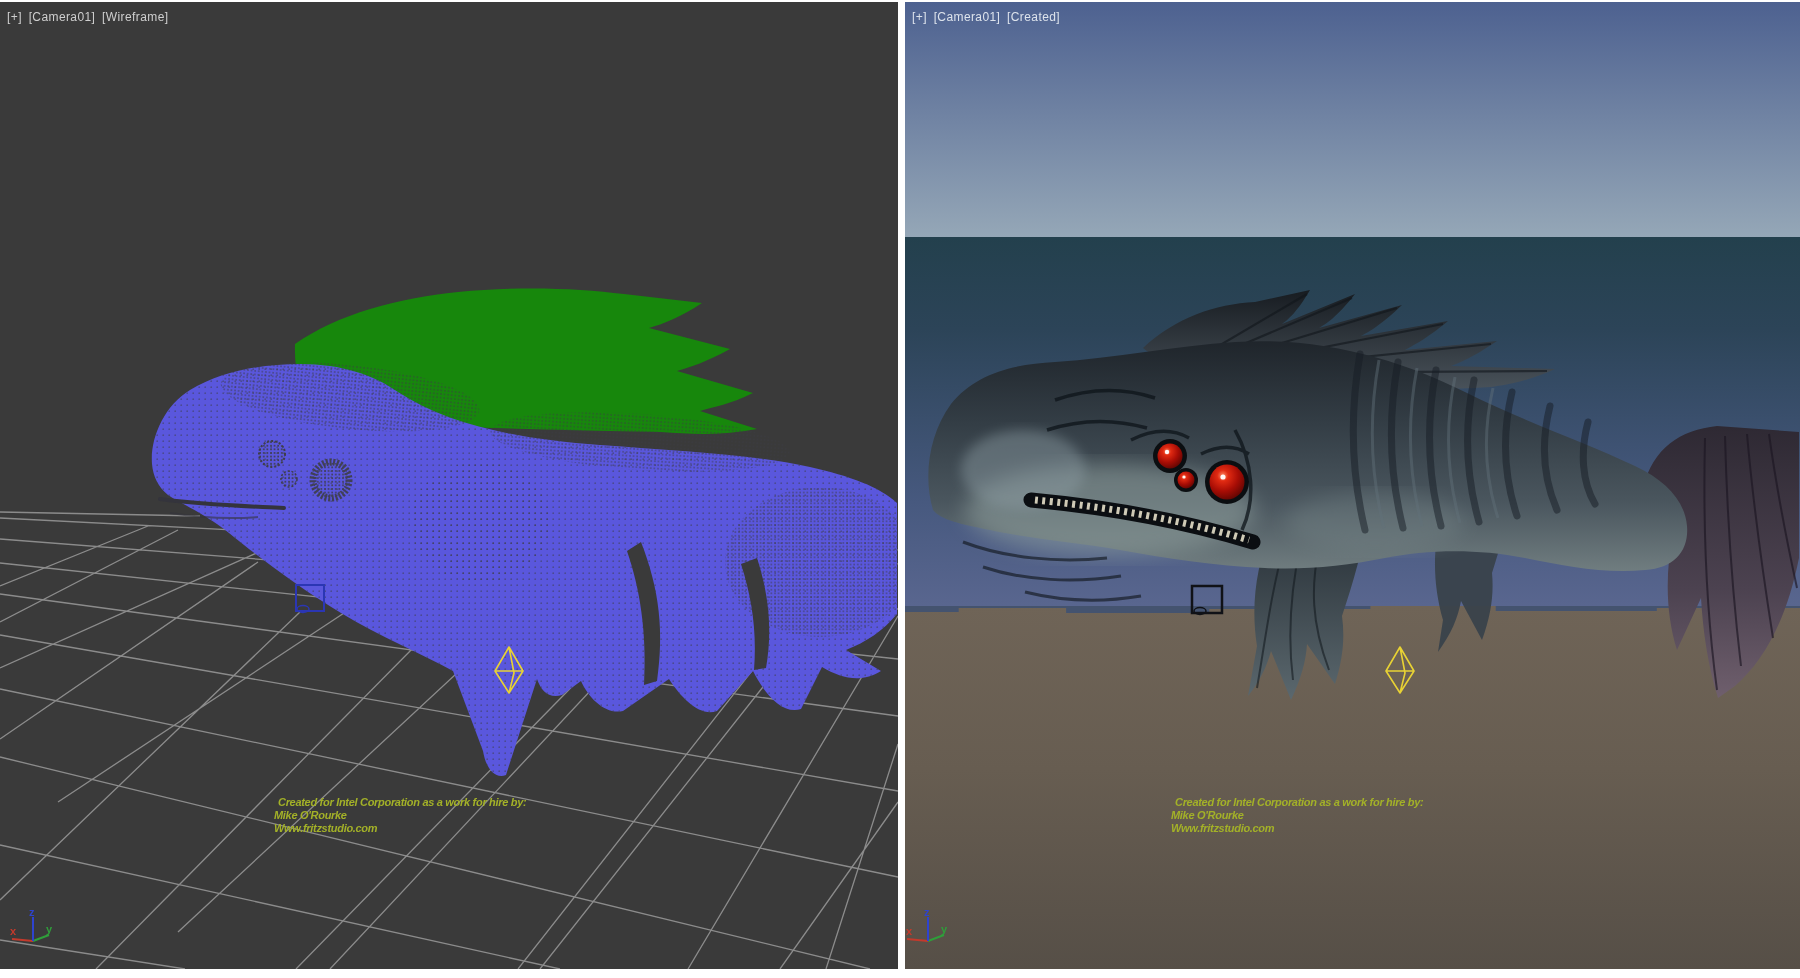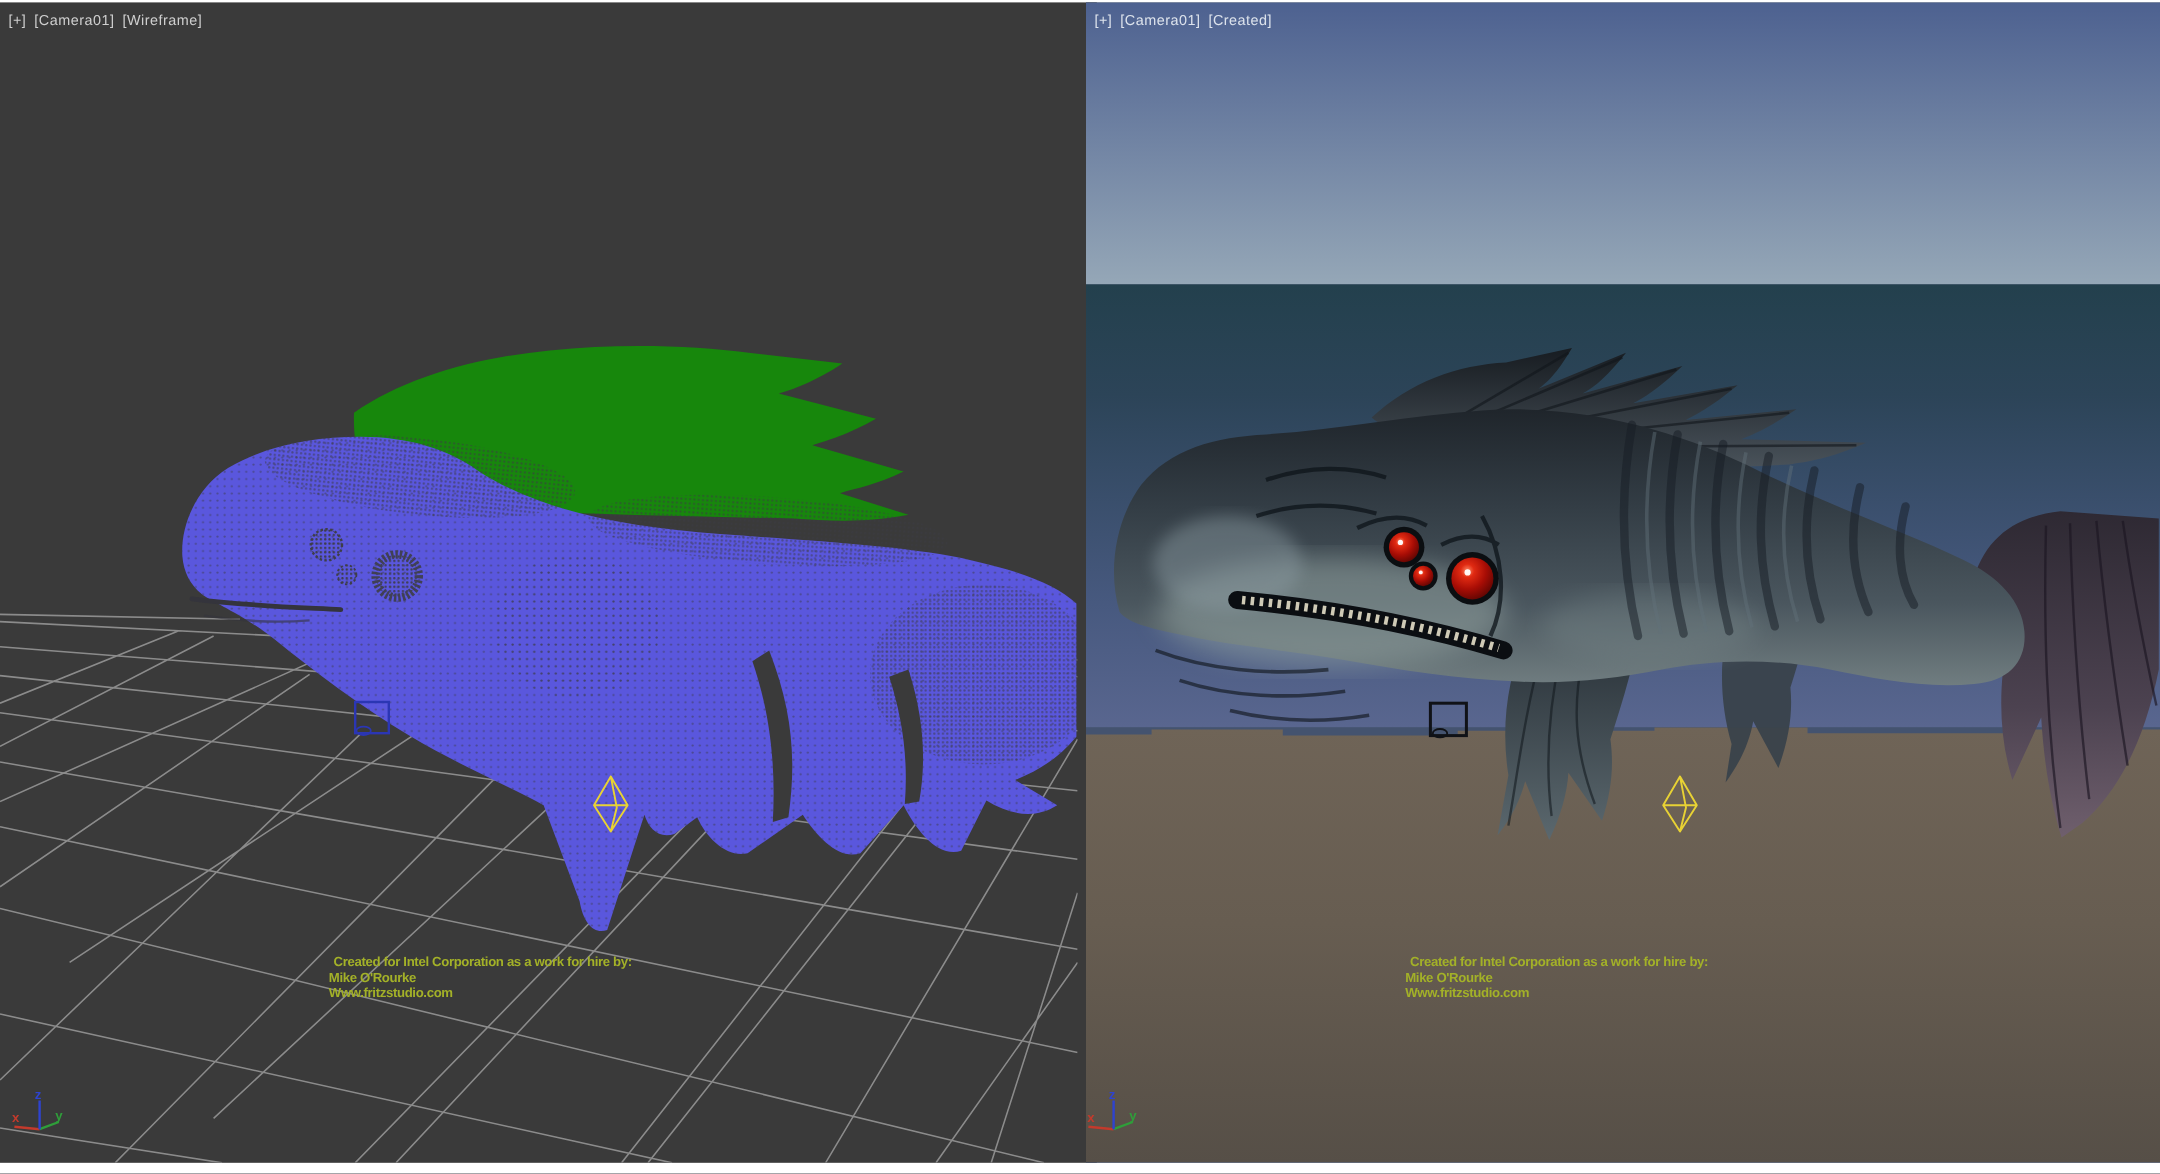--- a/index.html
+++ b/index.html
@@ -1,34 +1,34 @@
 <!DOCTYPE html>
 <html style="--frame-white: #ffffff; --vp-bg: #3a3a3a; --grid-line: #9a9a9a; --fish-blue: #5a57dd; --fin-green: #17870c; --helper-yellow: #e8d234; --helper-blue: #2b36b4; --helper-black: #101217; --credit-text: #a3b128; --label-left: #cfcfcf; --label-right: #dde3ec; --sky-top: #4d6190; --sky-bottom: #95a7b7; --sea-top: #23404d; --sea-bottom: #59668f; --sand-top: #6f6457; --sand-bottom: #564f47; --axis-x: #c33a2c; --axis-y: #2f9e3a; --axis-z: #2e43cf; --eye-red: #c01208;"><head>
 <meta charset="utf-8">
 <style>
   html,body{margin:0;padding:0;background:#888;}
   .stage{
     position:relative;width:1800px;height:978px;overflow:hidden;
     background:var(--frame-white,#fff);
     font-family:"Liberation Sans",sans-serif;
   }
-  .viewport{position:absolute;top:2px;height:967px;overflow:hidden;padding-left:16px;}
+  .viewport{position:absolute;top:2px;height:967px;overflow:hidden;}
   .vp-left{left:0;width:898px;background:var(--vp-bg,#3a3a3a);}
   .vp-right{left:905px;width:895px;background:#44536f;}
   .scene{position:absolute;left:0;top:0;}
   .vp-label{
     position:absolute;left:7px;top:8px;font-size:12px;letter-spacing:.4px;
     cursor:default;user-select:none;z-index:30;white-space:nowrap;
   }
   .vp-left .vp-label{color:var(--label-left,#cfcfcf);}
   .vp-right .vp-label{color:var(--label-right,#dde3ec);}
   .vp-label span{margin-right:3px;cursor:pointer;}
   .credit{
     position:absolute;z-index:25;color:var(--credit-text,#a3b128);
-    font-size:11px;font-weight:bold;line-height:13px;letter-spacing:-.3px;white-space:nowrap;
+    font-size:11px;font-weight:bold;line-height:13px;letter-spacing:-.3px;white-space:nowrap;font-style:italic;
   }
   .vp-left .credit{left:274px;top:794px;}
   .vp-right .credit{left:266px;top:794px;}
   .credit .l1{padding-left:4px;}
   .sky{position:absolute;left:0;top:0;width:100%;height:235px;
     background:linear-gradient(180deg,var(--sky-top,#4d6190) 0%,var(--sky-bottom,#95a7b7) 100%);}
   .sea{position:absolute;left:0;top:235px;width:100%;height:369px;
     background:linear-gradient(180deg,var(--sea-top,#23404d) 0%,#2c4458 25%,#47597f 72%,var(--sea-bottom,#59668f) 100%);}
   .sand{position:absolute;left:0;top:604px;width:100%;height:363px;
     background:linear-gradient(180deg,var(--sand-top,#6f6457) 0%,#675d51 45%,var(--sand-bottom,#564f47) 100%);

